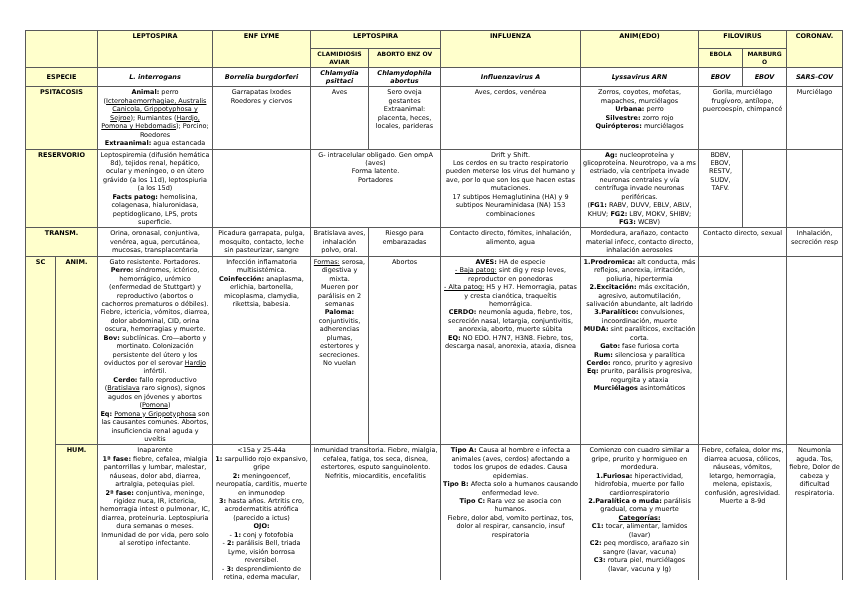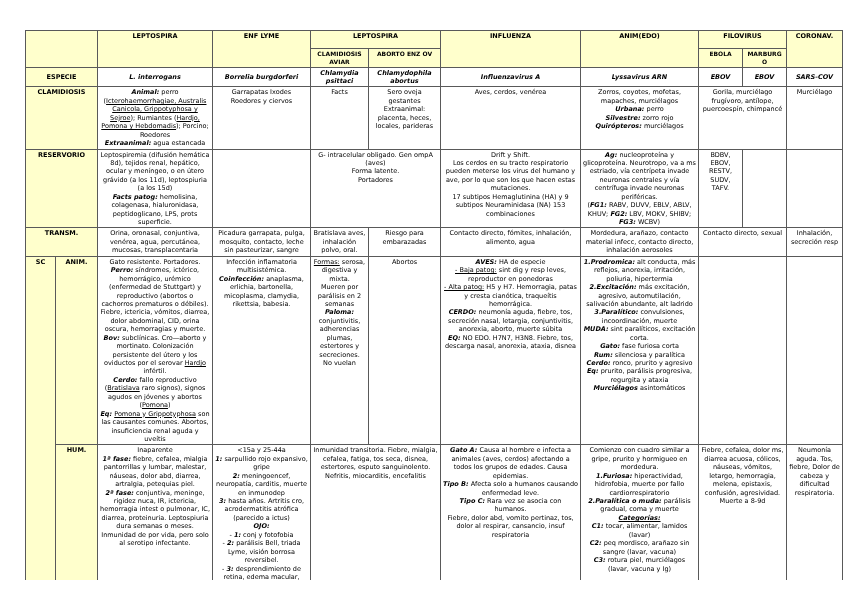--- a/index.html
+++ b/index.html
@@ -7,21 +7,21 @@
         font-family:"DejaVu Sans","Liberation Sans",sans-serif;color:#000;}
   table.zoo{border-collapse:collapse;table-layout:fixed;position:absolute;left:25px;top:30px;width:817px;}
   table.zoo td, table.zoo th{border:1px solid #595959;padding:1px 2px;vertical-align:top;
         font-size:6.5px;line-height:1.3;text-align:center;word-wrap:break-word;overflow:hidden;}
   th.hdr{background:#ffffcc;font-size:7px;font-weight:bold;vertical-align:middle;line-height:1.15;}
   td.lbl{background:#ffffcc;font-weight:bold;font-size:6.8px;vertical-align:middle;}
   tr.r-especie td{font-weight:bold;font-style:italic;vertical-align:middle;}
   tr.r-especie td.lbl{font-style:normal;}
   td.ta-l{text-align:left;}
   td.vmid{vertical-align:middle;}
-  b{font-weight:bold;font-style:italic;}
+  b{font-weight:bold;}
   u{text-decoration:underline;}
 </style>
 </head>
 <body>
 
 <div class="page">
   <table class="zoo">
     <colgroup>
       <col style="width:30px">
         <col style="width:42px">
@@ -62,24 +62,24 @@
       <td>Chlamydia psittaci</td>
       <td>Chlamydophila abortus</td>
       <td>Influenzavirus A</td>
       <td>Lyssavirus ARN</td>
       <td>EBOV</td>
       <td>EBOV</td>
       <td>SARS-COV</td>
     </tr>
 
     <tr style="height:56px">
-      <td class="lbl" colspan="2">CLAMIDIOSIS</td>
+      <td class="lbl" colspan="2">PSITACOSIS</td>
       <td class="ta-l"><b>Animal:</b> perro (<u>Icterohaemorrhagiae, Australis Canicola, Grippotyphosa y Sejroe</u>); Rumiantes (<u>Hardjo, Pomona y Hebdomadis</u>); Porcino; Roedores<br><b>Extraanimal:</b> agua estancada</td>
       <td>Garrapatas Ixodes<br>Roedores y ciervos</td>
-      <td>Facts</td>
+      <td>Aves</td>
       <td>Sero oveja gestantes<br>Extraanimal: placenta, heces, locales, parideras</td>
       <td>Aves, cerdos, venérea</td>
       <td class="ta-l">Zorros, coyotes, mofetas, mapaches, murciélagos<br><b>Urbana:</b> perro<br><b>Silvestre:</b> zorro rojo<br><b>Quirópteros:</b> murciélagos</td>
       <td colspan="2">Gorila, murciélago frugívoro, antílope, puercoespín, chimpancé</td>
       <td>Murciélago</td>
     </tr>
 
     <tr style="height:50px">
       <td class="lbl" colspan="2">RESERVORIO</td>
       <td>Leptospiremia (difusión hemática 8d), tejidos renal, hepático, ocular y meníngeo, o en útero grávido (a los 11d), leptospiuria (a los 15d)<br><b>Facts patog:</b> hemolisina, colagenasa, hialuronidasa, peptidoglicano, LPS, prots superficie.</td>
@@ -115,21 +115,21 @@
       <td class="ta-l"><b>1.Prodromica:</b> alt conducta, más reflejos, anorexia, irritación, poliuria, hipertermia<br><b>2.Excitación:</b> más excitación, agresivo, automutilación, salivación abundante, alt ladrido<br><b>3.Paralítico:</b> convulsiones, incoordinación, muerte<br><b>MUDA:</b> sint paralíticos, excitación corta.<br><b>Gato:</b> fase furiosa corta<br><b>Rum:</b> silenciosa y paralítica<br><b>Cerdo:</b> ronco, prurito y agresivo<br><b>Eq:</b> prurito, parálisis progresiva, regurgita y ataxia<br><b>Murciélagos</b> asintomáticos</td>
       <td colspan="2"></td>
       <td></td>
     </tr>
 
     <tr style="height:96px">
       <td class="lbl">HUM.</td>
       <td class="ta-l">Inaparente<br><b>1ª fase:</b> fiebre, cefalea, mialgia pantorrillas y lumbar, malestar, náuseas, dolor abd, diarrea, artralgia, petequias piel.<br><b>2ª fase:</b> conjuntiva, meninge, rigidez nuca, IR, ictericia, hemorragia intest o pulmonar, IC, diarrea, proteinuria. Leptospiuria dura semanas o meses. Inmunidad de por vida, pero solo al serotipo infectante.</td>
       <td class="ta-l">&lt;15a y 25-44a<br><b>1:</b> sarpullido rojo expansivo, gripe<br><b>2:</b> meningoencef, neuropatía, carditis, muerte en inmunodep<br><b>3:</b> hasta años. Artritis cro, acrodermatitis atrófica (parecido a ictus)<br><b>OJO:</b><br>- <b>1:</b> conj y fotofobia<br>- <b>2:</b> parálisis Bell, triada Lyme, visión borrosa reversibel.<br>- <b>3:</b> desprendimiento de retina, edema macular, inflam severa.</td>
       <td colspan="2" class="ta-l">Inmunidad transitoria. Fiebre, mialgia, cefalea, fatiga, tos seca, disnea, estertores, esputo sanguinolento. Nefritis, miocarditis, encefalitis</td>
-      <td class="ta-l"><b>Gato A:</b> Causa al hombre e infecta a animales (aves, cerdos) afectando a todos los grupos de edades. Causa epidemias.<br><b>Tipo B:</b> Afecta solo a humanos causando enfermedad leve.<br><b>Tipo C:</b> Rara vez se asocia con humanos.<br>Fiebre, dolor abd, vomito pertinaz, tos, dolor al respirar, cansancio, insuf respiratoria</td>
+      <td class="ta-l"><b>Tipo A:</b> Causa al hombre e infecta a animales (aves, cerdos) afectando a todos los grupos de edades. Causa epidemias.<br><b>Tipo B:</b> Afecta solo a humanos causando enfermedad leve.<br><b>Tipo C:</b> Rara vez se asocia con humanos.<br>Fiebre, dolor abd, vomito pertinaz, tos, dolor al respirar, cansancio, insuf respiratoria</td>
       <td class="ta-l">Comienzo con cuadro similar a gripe, prurito y hormigueo en mordedura.<br><b>1.Furiosa:</b> hiperactividad, hidrofobia, muerte por fallo cardiorrespiratorio<br><b>2.Paralítica o muda:</b> parálisis gradual, coma y muerte<br><u><b>Categorías:</b></u><br><b>C1:</b> tocar, alimentar, lamidos (lavar)<br><b>C2:</b> peq mordisco, arañazo sin sangre (lavar, vacuna)<br><b>C3:</b> rotura piel, murciélagos (lavar, vacuna y Ig)</td>
       <td colspan="2">Fiebre, cefalea, dolor ms, diarrea acuosa, cólicos, náuseas, vómitos, letargo, hemorragia, melena, epistaxis, confusión, agresividad.<br>Muerte a 8-9d</td>
       <td>Neumonía aguda. Tos, fiebre, Dolor de cabeza y dificultad respiratoria.</td>
     </tr>
 
     <tr style="height:20px">
       <td class="lbl" colspan="2">DX</td>
       <td class="vmid">Aglutinacion, Técnicas de Levaditi o Warthin- Stary, PCR</td>
       <td></td>
       <td colspan="2" class="ta-l"><b>H:</b> Rx, TAC, gasometría y cultivo sangre<br> Stamp, FC, Microaglut, IFI</td>

